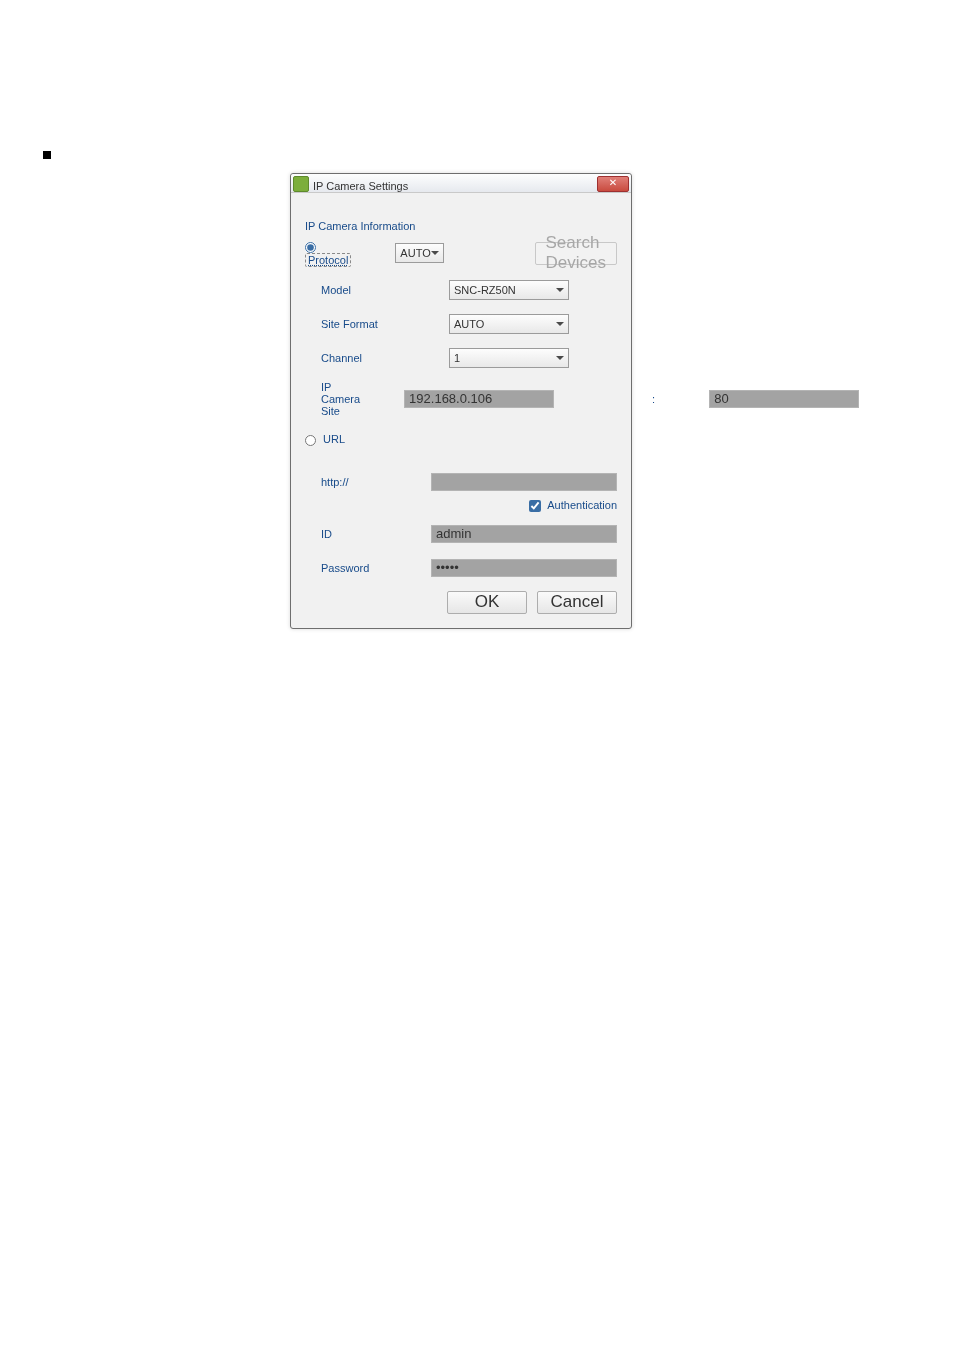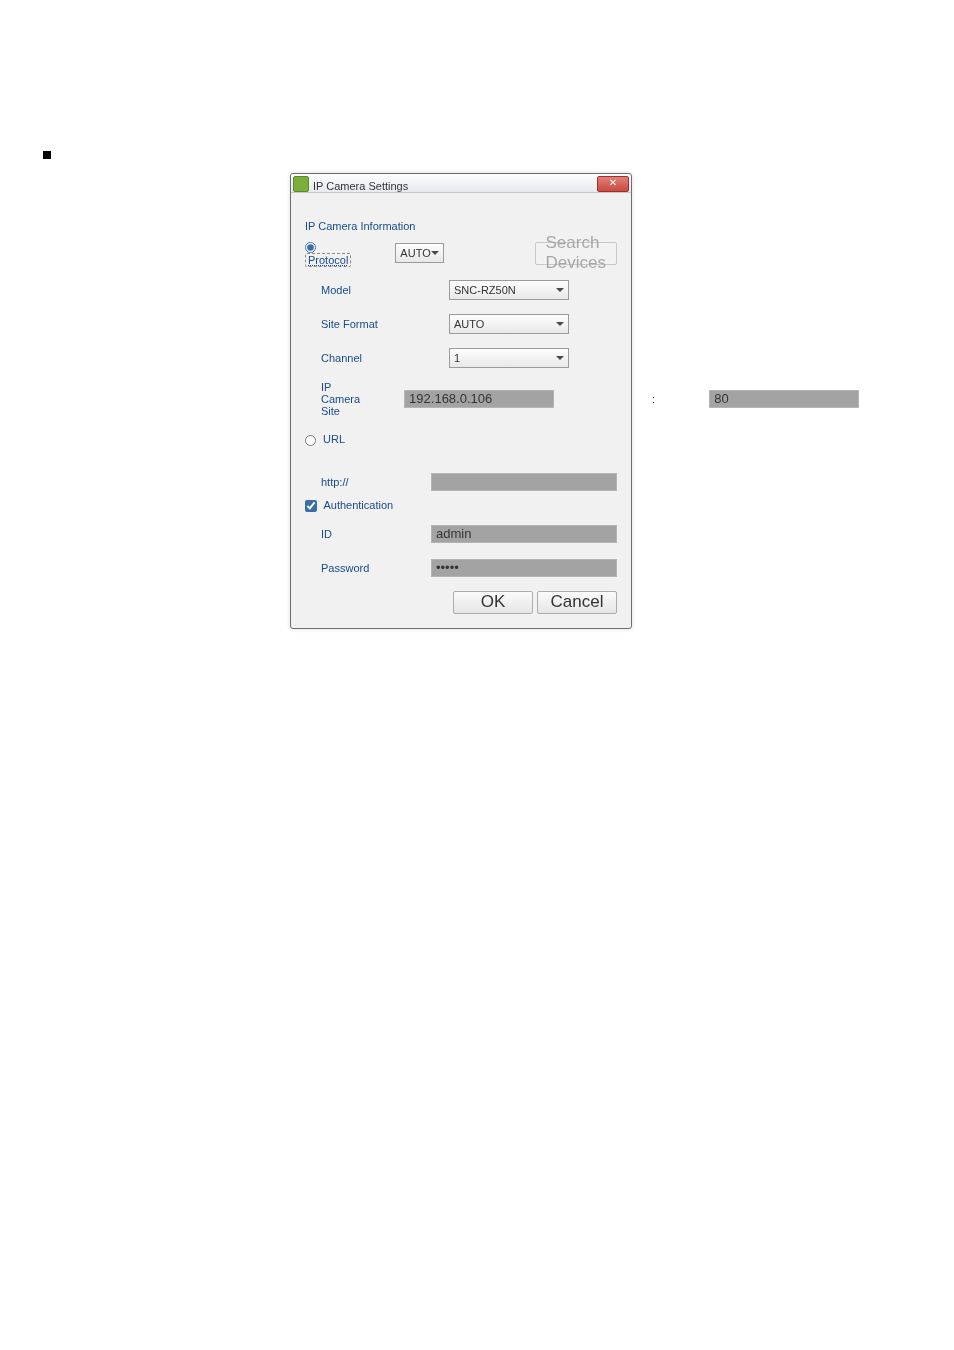--- a/index.html
+++ b/index.html
@@ -164,21 +164,21 @@
     width: 12px; height: 12px;
     accent-color: #3a6ea5;
     margin: 0 4px 0 0;
     vertical-align: middle;
   }
   .url-row { margin-top: 2px; margin-bottom: 2px; align-items: center; }
   .auth-input { flex: 1; height: 18px; }
   .btn-row {
     display: flex;
     justify-content: flex-end;
-    gap: 4px;
+    gap: 10px;
     margin-top: 12px;
   }
 </style>
 </head>
 <body>
 
 <div class="page">
   <div class="bullet"></div>
 
   <div class="dialog">
@@ -245,21 +245,21 @@
           <input type="radio" class="radio" style="">
           <span>URL</span>
         </div>
       </div>
 
       <div class="row url-row">
         <div class="lbl indent">http://</div>
         <input class="text-input wide" value="" style="">
       </div>
 
-      <div class="row" style="margin-bottom:6px;">
+      <div class="row" style="margin-bottom:6px;justify-content:flex-end;">
         <div class="lbl" style="padding-left:0; width:auto;">
           <input type="checkbox" class="checkbox" checked="" style="">
           <span>Authentication</span>
         </div>
       </div>
 
       <div class="row">
         <div class="lbl indent">ID</div>
         <input class="text-input auth-input" value="admin" style="">
       </div>

